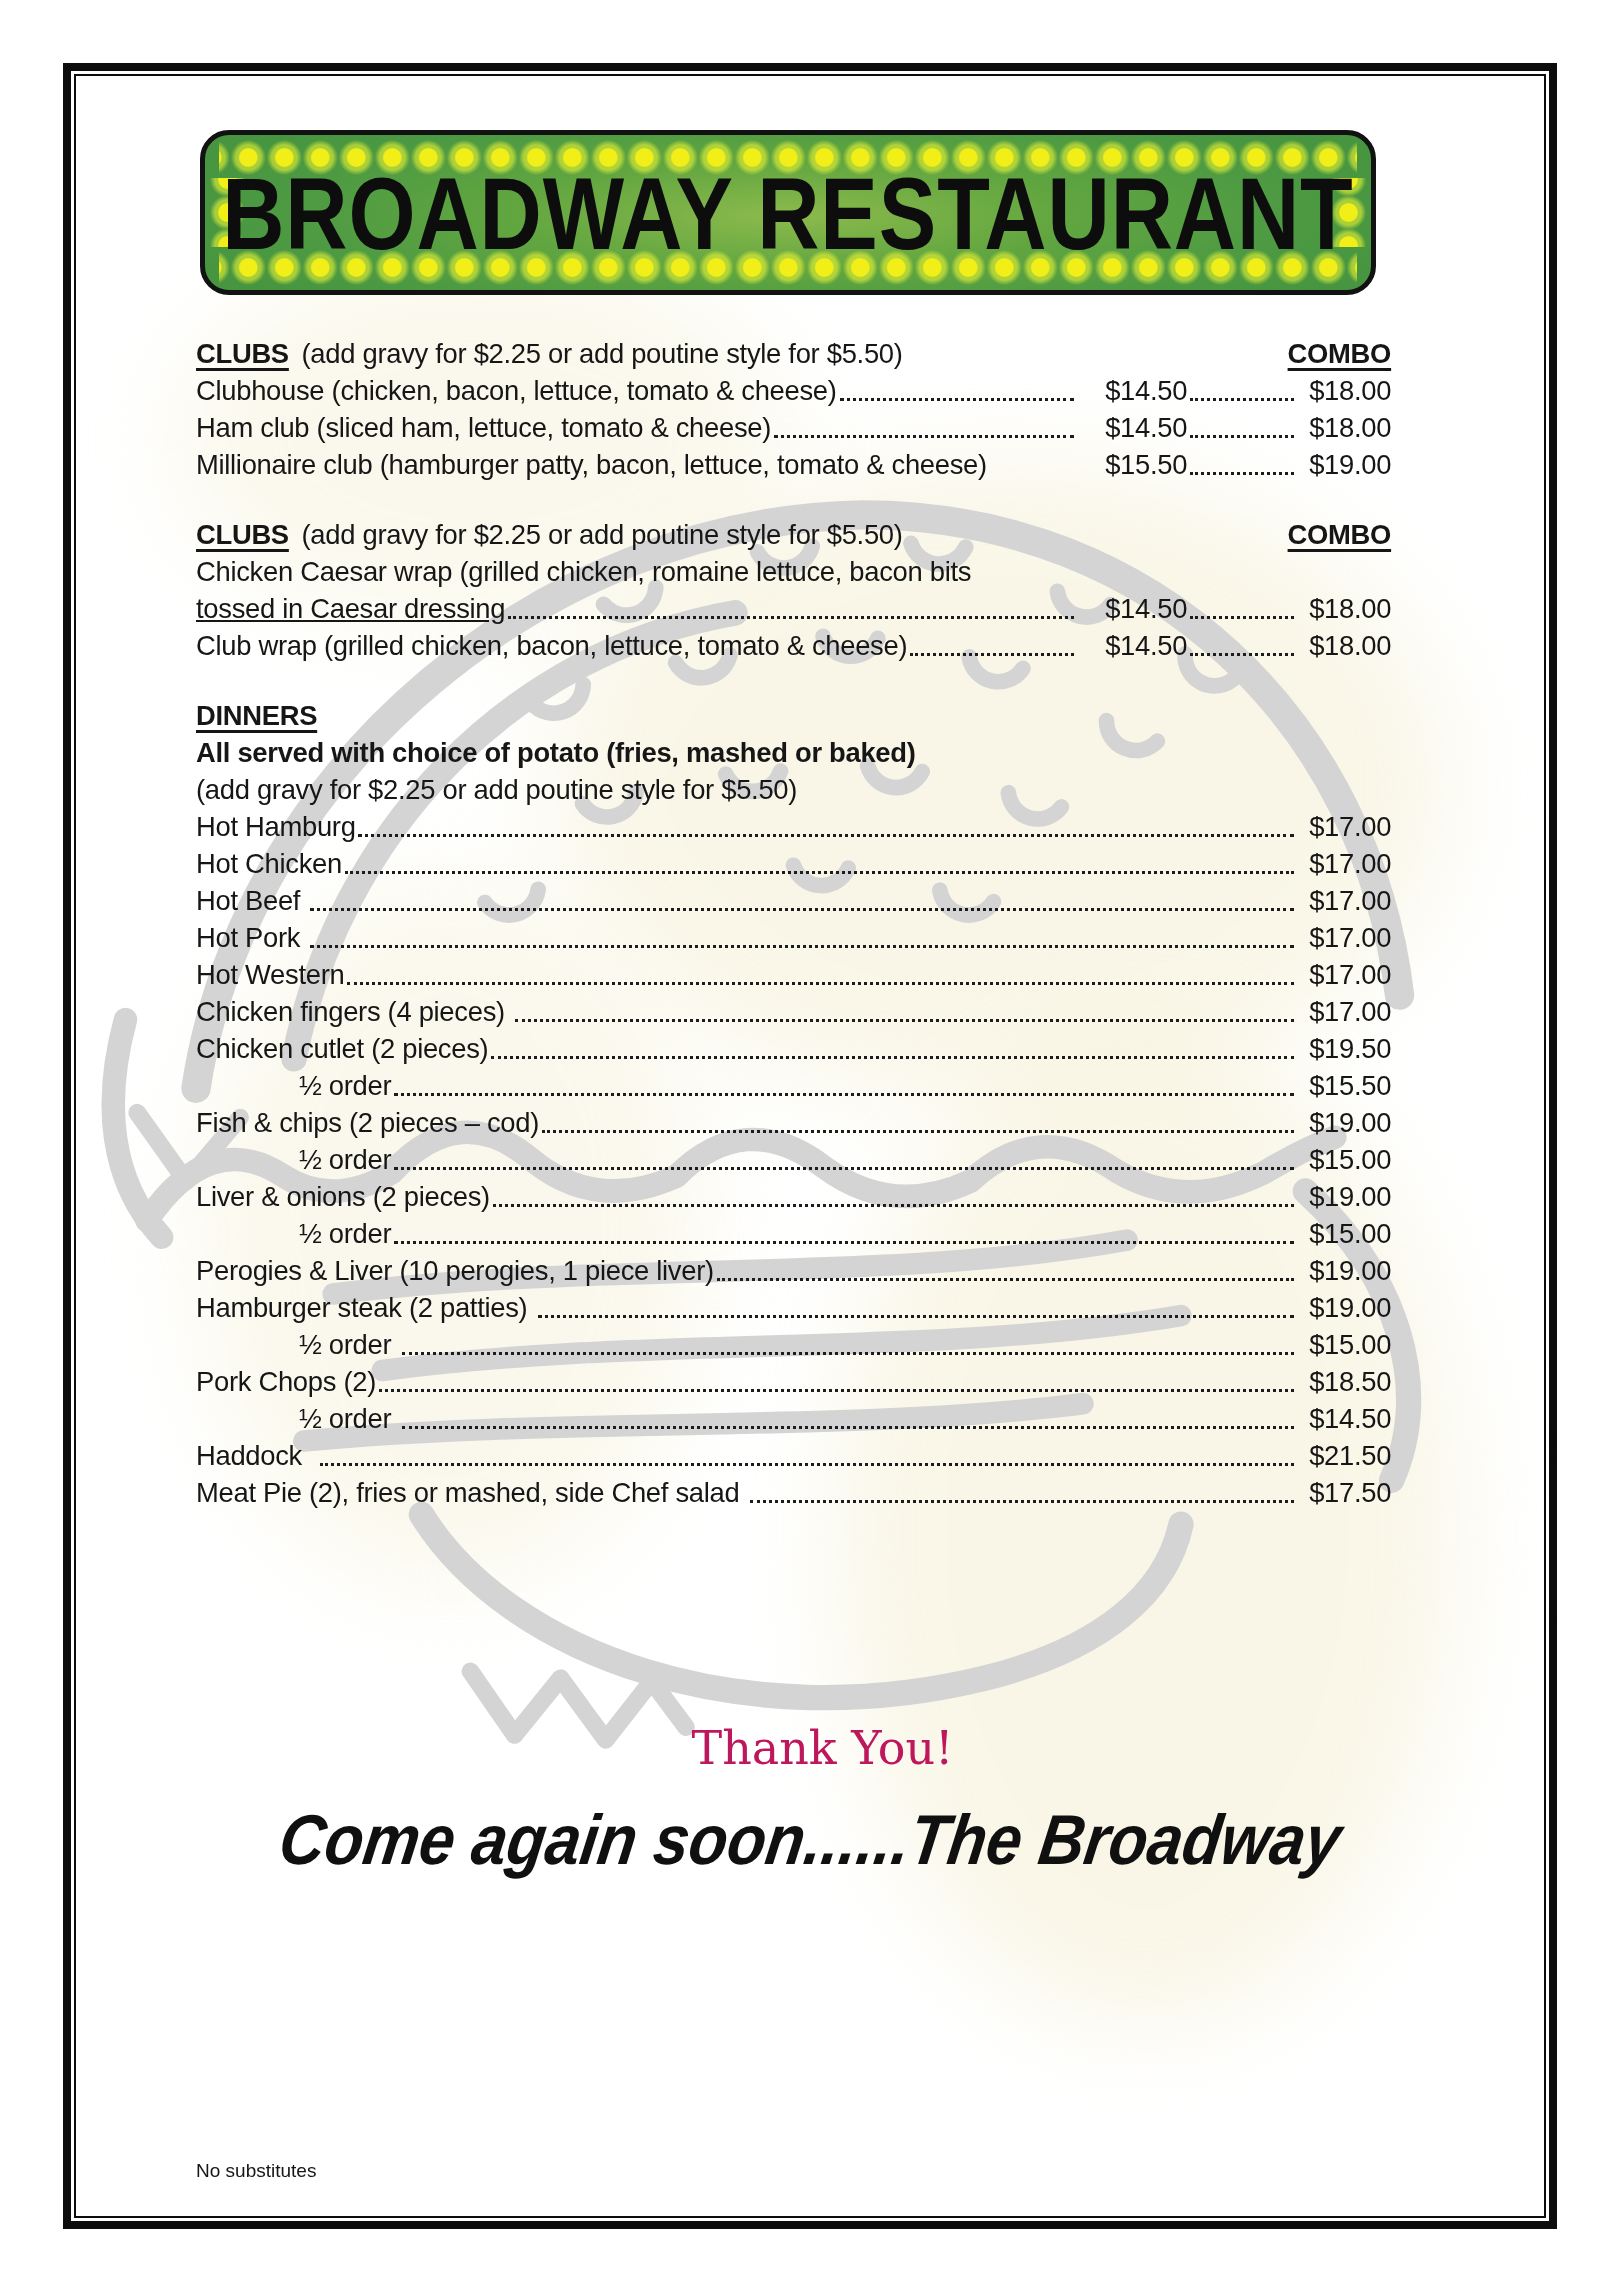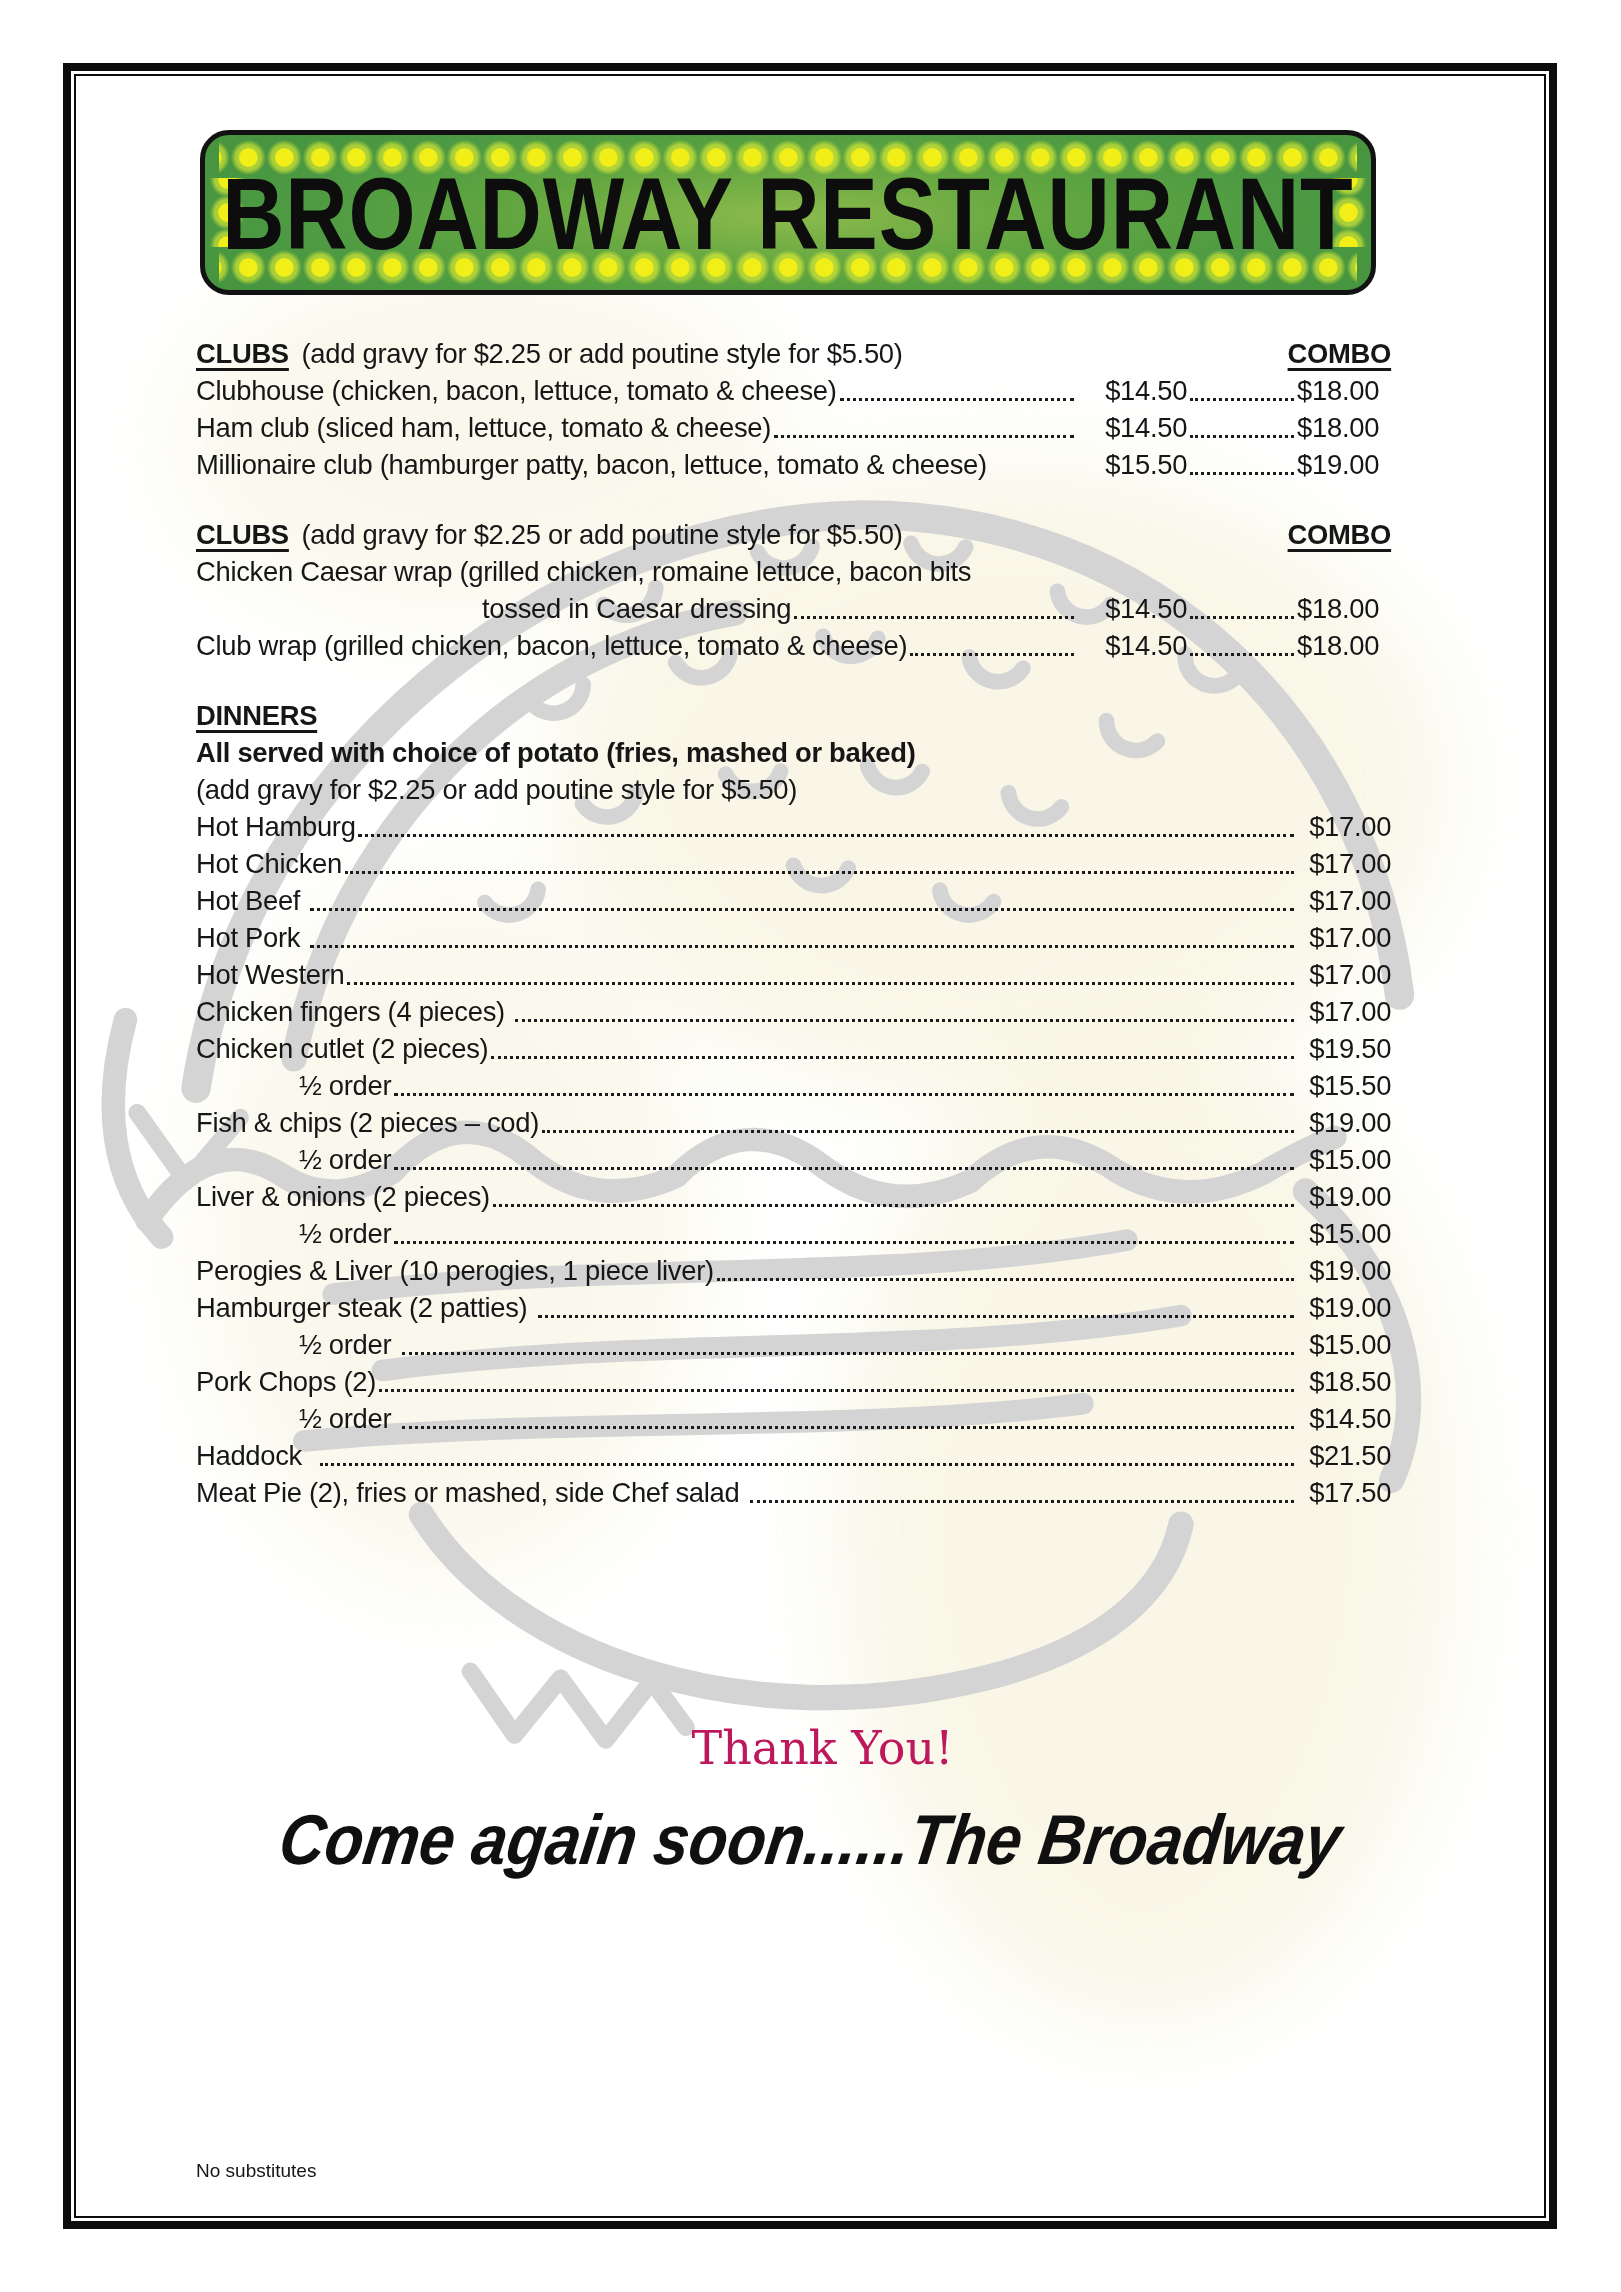--- a/index.html
+++ b/index.html
@@ -36,27 +36,27 @@
   .bulbs-left{left:4.9px;} .bulbs-right{right:4.9px;}
   .sign-title{position:absolute;inset:0;display:flex;align-items:center;justify-content:center;}
   .sign-title span{font-weight:700;font-size:98px;line-height:1;color:#0d0d0d;white-space:nowrap;
         transform:scaleX(.88) scaleY(1.05);letter-spacing:1px;}
 
   
   .content{position:absolute;left:196px;top:335px;width:1201px;z-index:4;letter-spacing:-0.3px;}
   .row{display:flex;line-height:37px;font-size:27.4px;padding-right:5.9px;}
   .row.blank{height:33px;}
   .lbl{white-space:pre;flex:0 0 auto;}
-  .ind1{margin-left:103px;} .ind2{margin-left:286px;}
+  .ind1{margin-left:103px;} .ind2{text-decoration:underline;}
   .dots{flex:1 1 auto;min-width:7.8px;position:relative;}
   .dots::after{content:"";position:absolute;left:2.9px;right:2.9px;bottom:7.8px;border-bottom:3.4px dotted #1c1c1c;}
   .nodots .dots.first::after{display:none;}
   .p1{flex:0 0 110px;text-align:right;white-space:pre;}
   .d2{flex:0 0 110px;}
-  .p2{flex:0 0 94px;white-space:pre;}
+  .p2{flex:0 0 94px;text-align:right;white-space:pre;}
   .pd{flex:0 0 94px;text-align:right;white-space:pre;}
   .hdr .name,.hdr .combo{font-weight:700;text-decoration:underline;
         text-decoration-thickness:2.5px;text-underline-offset:4.9px;}
   .hdr .note{margin-left:12.7px;}
   .hdr .sp{flex:1;}
   .bold{font-weight:700;text-align:right;}
 
   
   .thank{position:absolute;left:12px;width:1621px;top:1721px;text-align:center;z-index:4;
          font-family:"DejaVu Serif","Liberation Serif",serif;font-size:46px;color:#be185d;}

